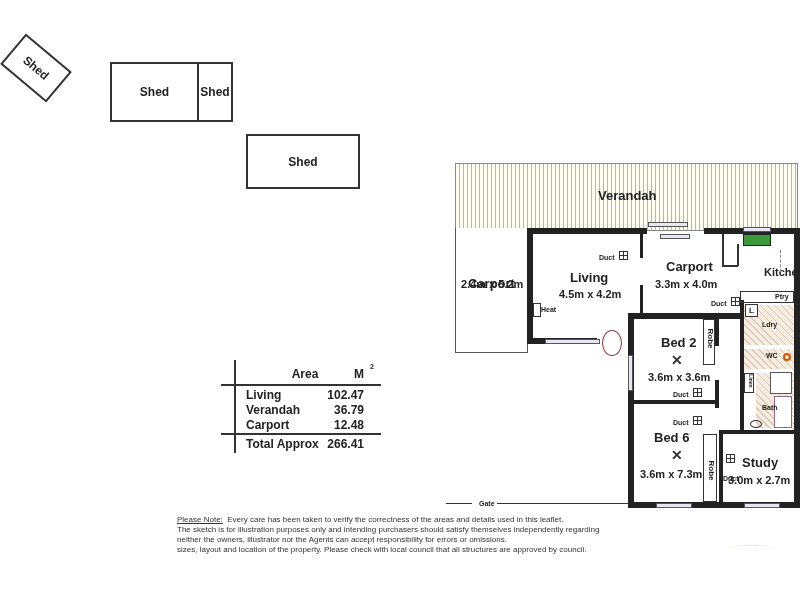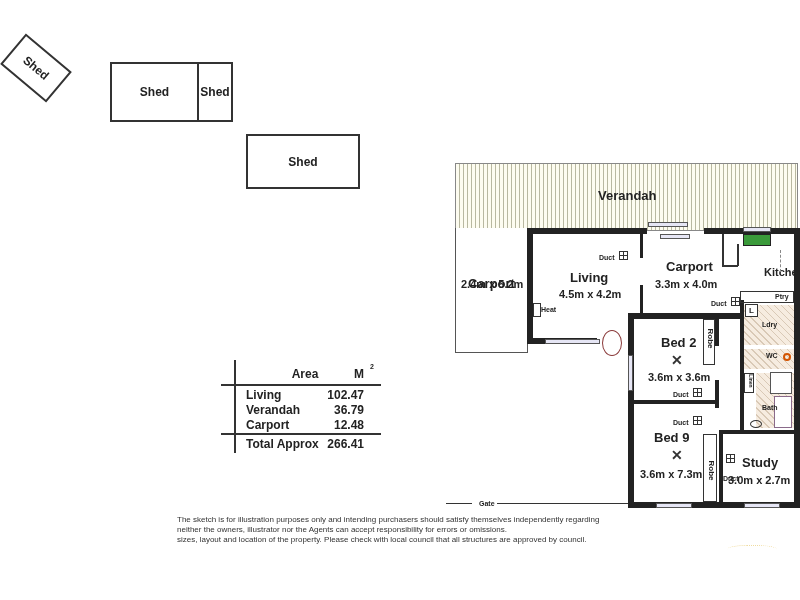--- a/index.html
+++ b/index.html
@@ -130,21 +130,21 @@
 <div class="room-label" style="left:700px; top:334px; font-size:8px; transform:rotate(90deg);">Robe</div>
 <div class="abs" style="left:673px; top:383px;">
   <span class="small">Duct</span>
   <span class="duct-icon"></span>
 </div>
 
 <div class="abs" style="left:673px; top:411px;">
   <span class="small">Duct</span>
   <span class="duct-icon"></span>
 </div>
-<div class="room-label big" style="left:654px; top:430px;">Bed 9</div>
+<div class="room-label big" style="left:654px; top:430px;">Bed 6</div>
 <div class="fan-icon" style="left:671px; top:447px;">✕</div>
 <div class="room-label dim" style="left:640px; top:468px;">3.6m x 7.3m</div>
 <div class="abs" style="left:703px; top:434px; width:14px; height:68px; border:1px solid #333; box-sizing:border-box;"></div>
 <div class="room-label" style="left:701px; top:466px; font-size:8px; transform:rotate(90deg);">Robe</div>
 
 <div class="abs" style="left:723px; top:449px;">
   <span class="duct-icon"></span><br>
   <span class="small">Duct</span>
 </div>
 <div class="room-label big" style="left:742px; top:455px;">Study</div>
@@ -175,18 +175,19 @@
     <span>Carport</span>
     <span>12.48</span>
   </div>
 </div>
 <div class="abs" style="left:246px; top:437px; width:118px; font-size:12px; font-weight:bold; display:flex; justify-content:space-between;">
   <span>Total Approx</span>
   <span>266.41</span>
 </div>
 
 <div class="note">
+  <div><u>Please Note:</u>&nbsp; <span>Every care has been taken to verify the correctness of the areas and details used in this leaflet.</span></div>
   <div>The sketch is for illustration purposes only and intending purchasers should satisfy themselves independently regarding</div>
   <div>neither the owners, illustrator nor the Agents can accept responsibility for errors or omissions.</div>
   <div>sizes, layout and location of the property. Please check with local council that all structures are approved by council.</div>
 </div>
 
 <div class="abs" style="left:727px; top:545px; width:50px; height:10px; border-top:1px dotted #f0dca0; border-radius:40% 40% 0 0;"></div>
 
 </body></html>

